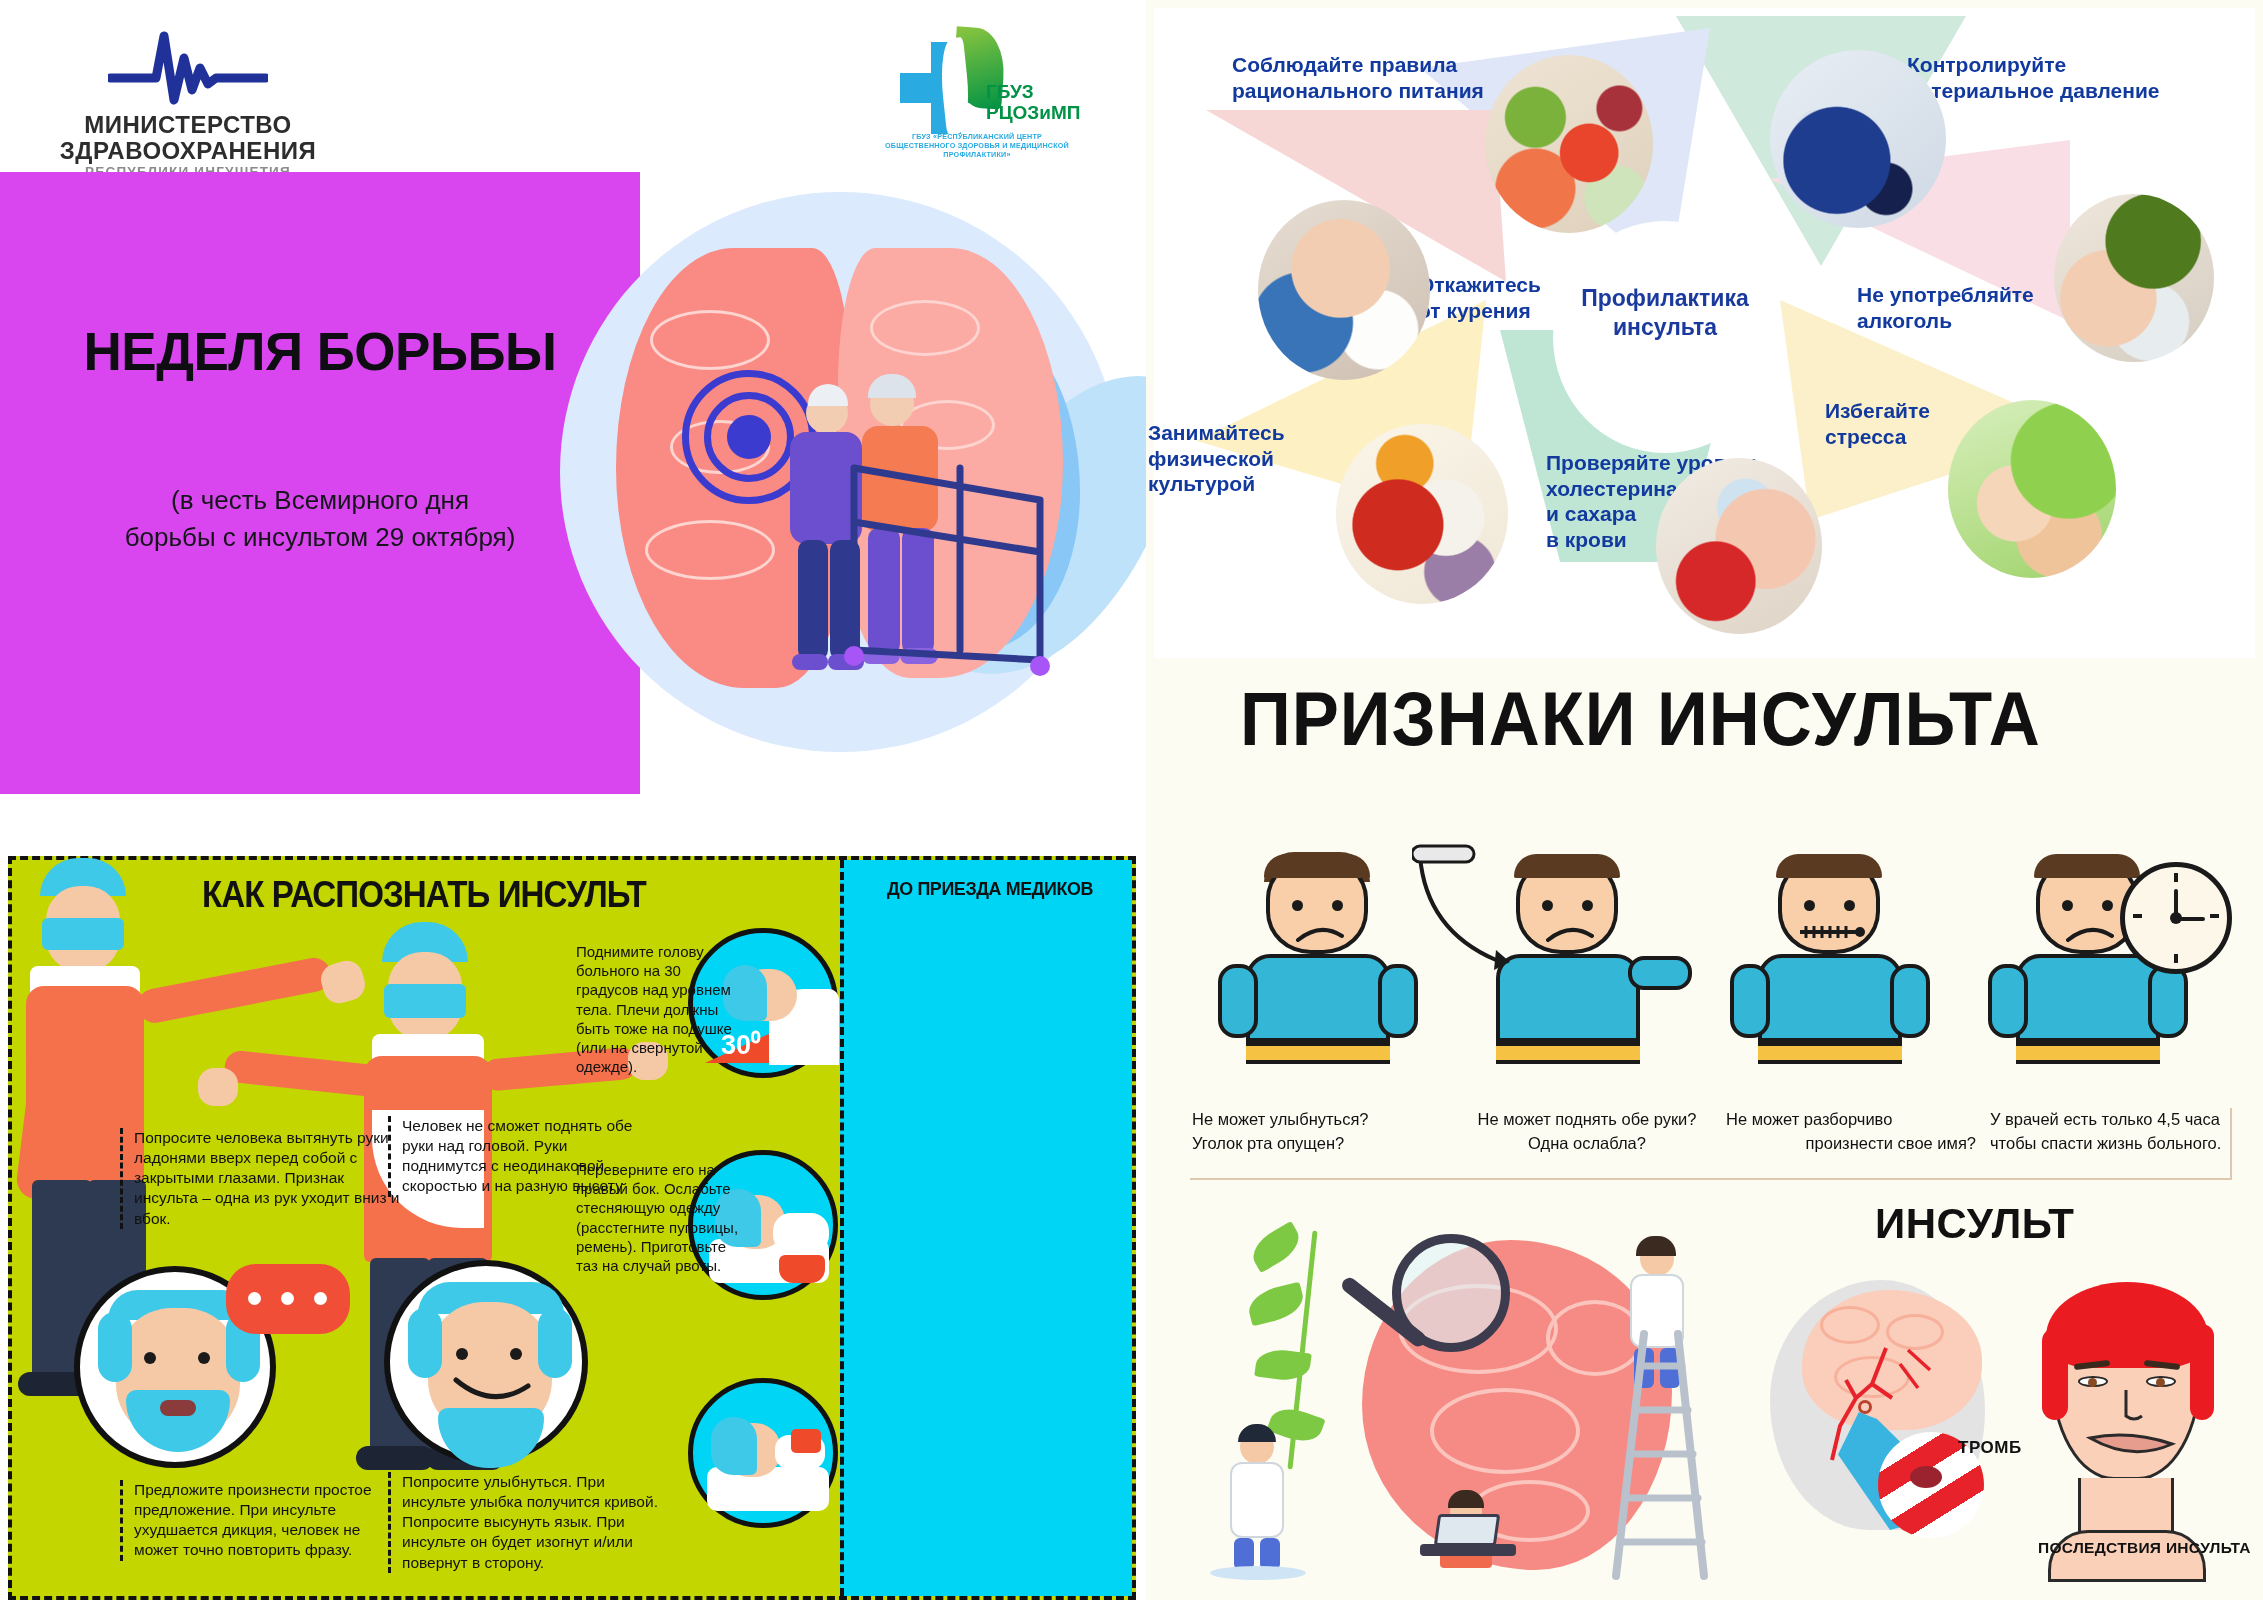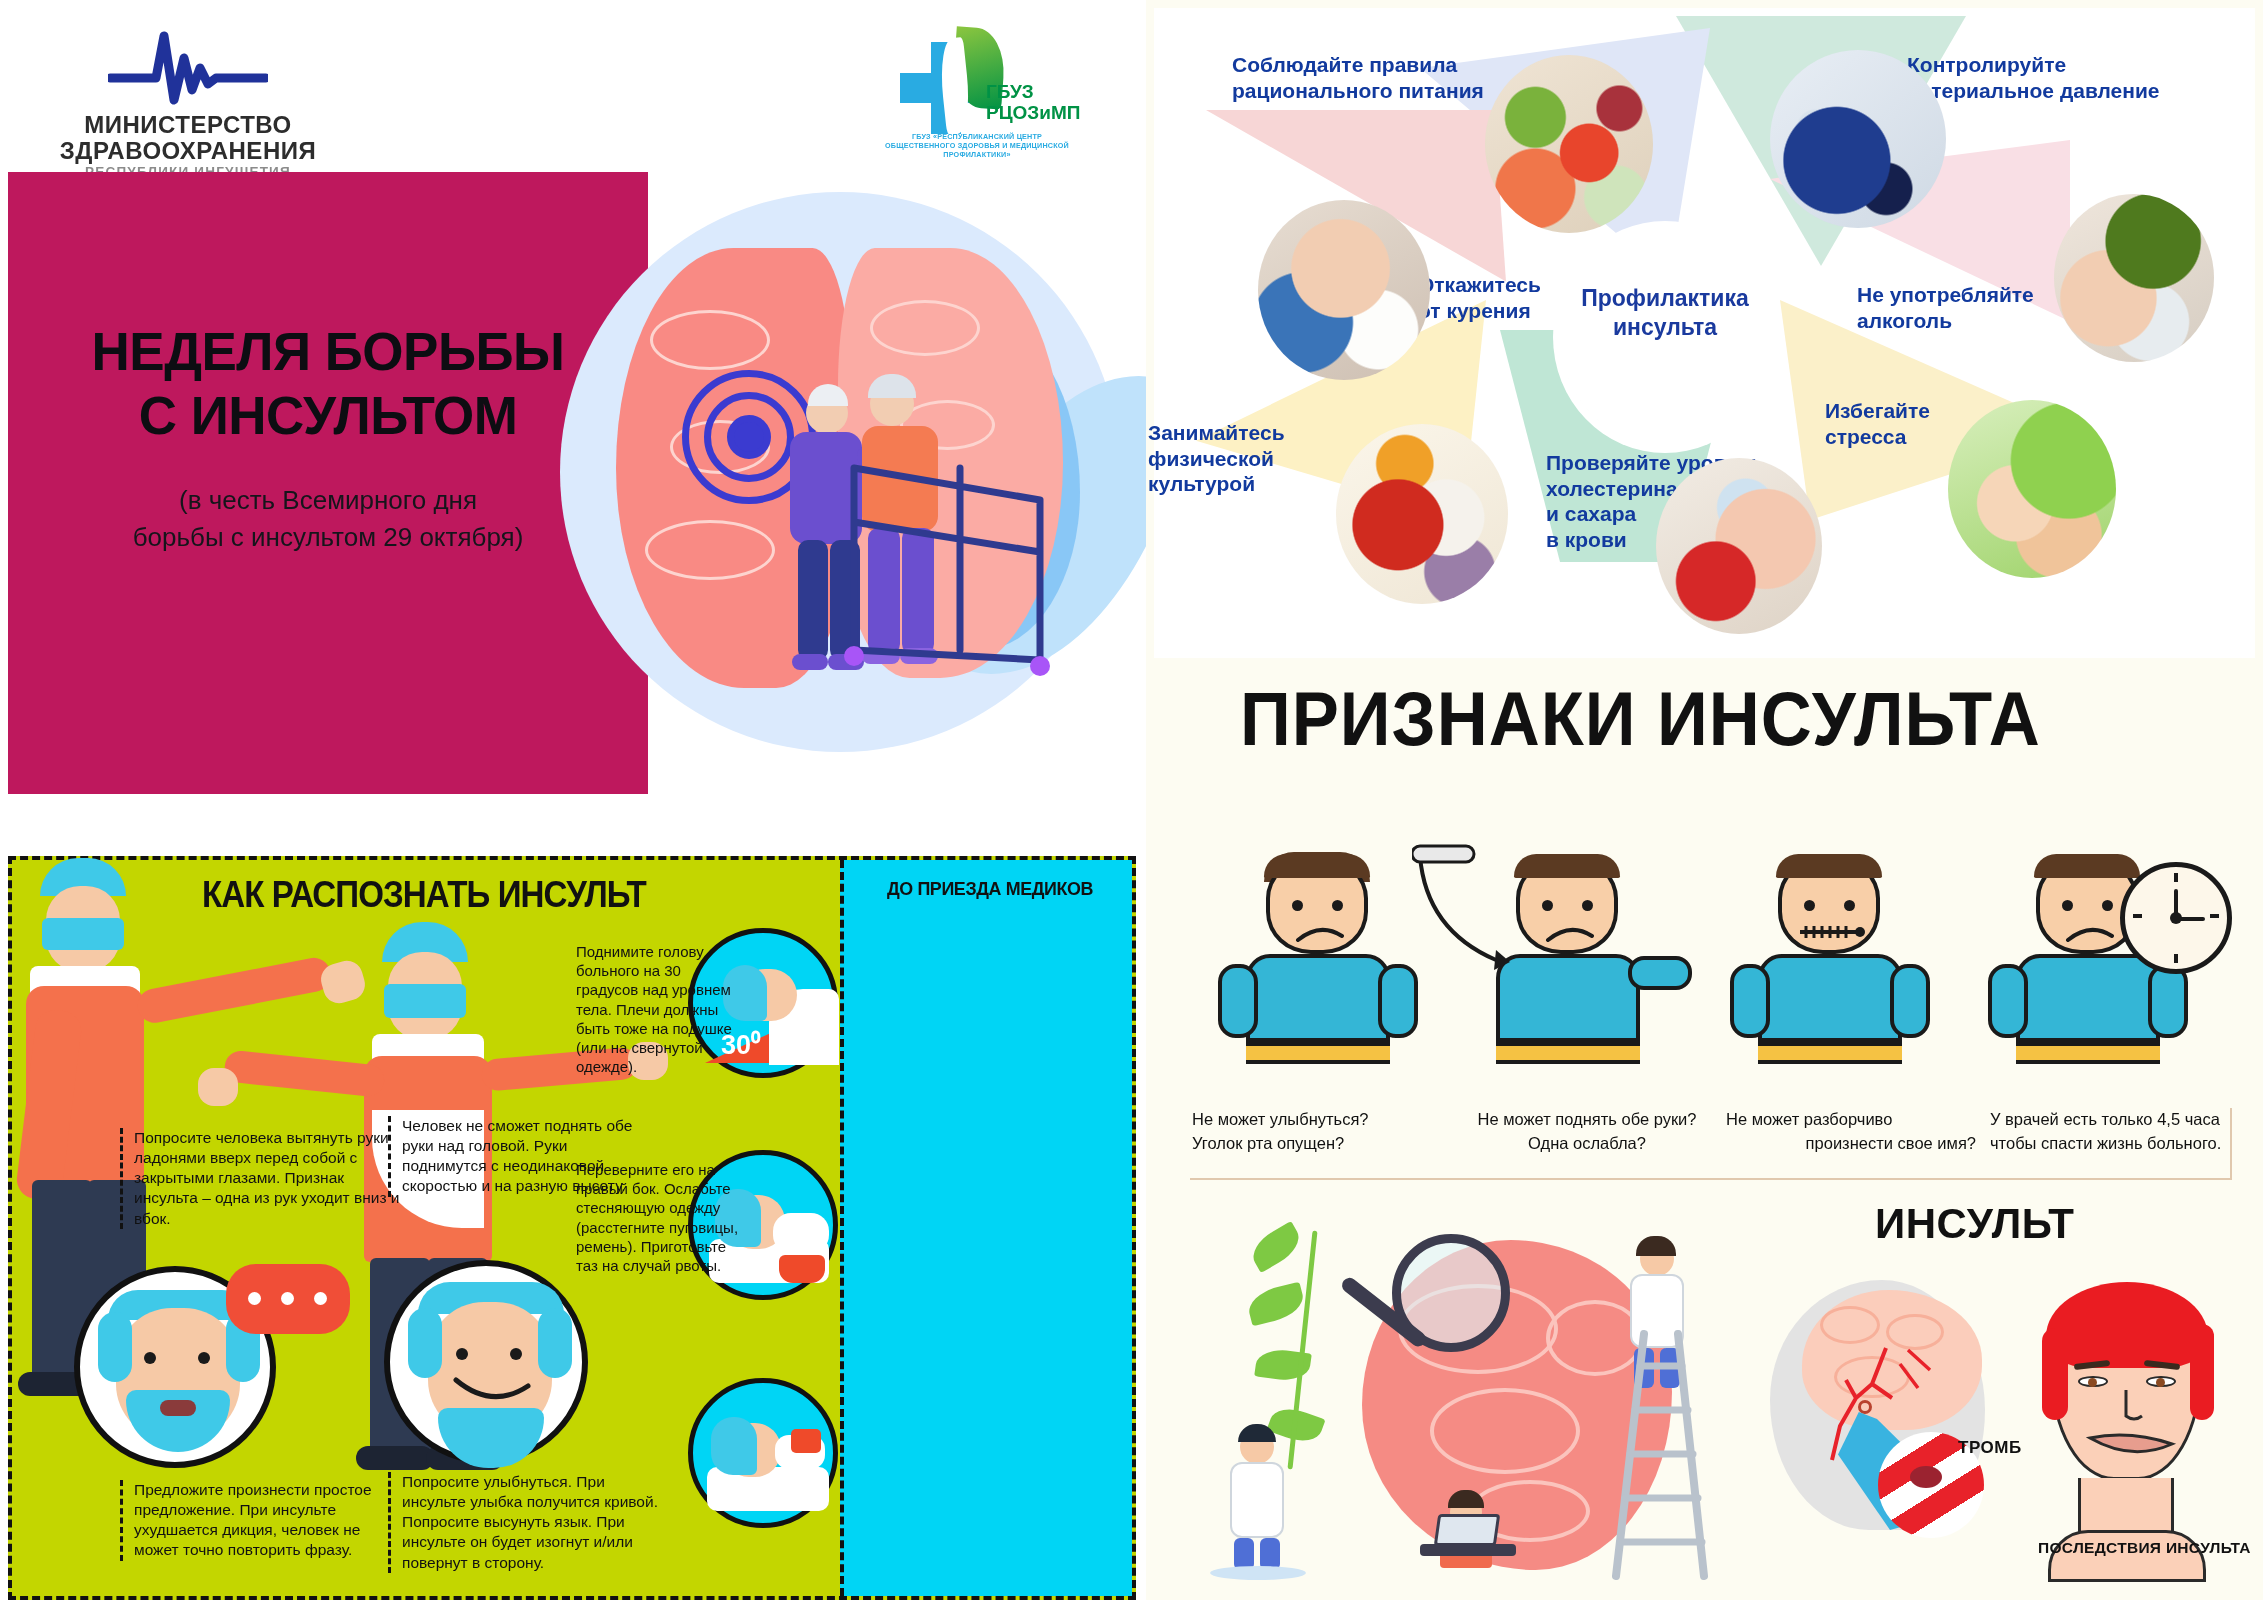--- a/index.html
+++ b/index.html
@@ -34,21 +34,21 @@
   .leaf-green { position:absolute; left:72px; top:0px; width:50px; height:80px;
     background: linear-gradient(160deg,#8cc63f,#009245);
     border-radius: 0 60% 8% 60%; transform: rotate(4deg); }
   .leaf-white { position:absolute; left:60px; top:10px; width:26px; height:96px;
     background:#fff; border-radius: 60% 10% 60% 10%; transform: rotate(-6deg); }
   .gbuz-abbr { position:absolute; left:104px; top:54px; width:92px;
     color:#009245; font-weight:bold; font-size:19px; line-height:1.1; }
   .gbuz-sub { position:absolute; left:0px; top:104px; width:190px; text-align:center;
     color:#29abe2; font-size:7.2px; font-weight:bold; line-height:1.25; letter-spacing:0.2px; }
 
-  .hero { position:absolute; left:8px; top:172px; width:640px; height:622px; background:#be185d; }
+  .hero { position:absolute; left:0; top:172px; width:640px; height:622px; background:#d946ef; }
   .hero-title { position:absolute; left:0; top:148px; width:640px; text-align:center;
     font-size:53px; font-weight:bold; color:#0d0d12; line-height:1.2; letter-spacing:-0.5px; }
   .hero-sub { position:absolute; left:0; top:310px; width:640px; text-align:center;
     font-size:26px; color:#15151b; line-height:1.42; }
 
   
   .brain-wrap { position:absolute; left:470px; top:170px; width:666px; height:630px; }
   .brain-disc { position:absolute; left:90px; top:22px; width:560px; height:560px;
     border-radius:50%; background:#dbeafd; }
   .leafA { position:absolute; left:500px; top:190px; width:190px; height:330px;
@@ -157,21 +157,20 @@
       <div class="gbuz-abbr">
         <div>ГБУЗ</div>
         <div>РЦОЗиМП</div>
       </div>
       <div class="gbuz-sub">ГБУЗ «РЕСПУБЛИКАНСКИЙ ЦЕНТР ОБЩЕСТВЕННОГО ЗДОРОВЬЯ И МЕДИЦИНСКОЙ ПРОФИЛАКТИКИ»</div>
     </div>
 
     <div class="hero">
       <div class="hero-title">
         <div>НЕДЕЛЯ БОРЬБЫ</div>
-        <div>С ИНСУЛЬТОМ</div>
       </div>
       <div class="hero-sub">
         <div>(в честь Всемирного дня</div>
         <div>борьбы с инсультом 29 октября)</div>
       </div>
     </div>
 
     <div class="brain-wrap">
       <div class="brain-disc"></div>
       <div class="leafA"></div>

